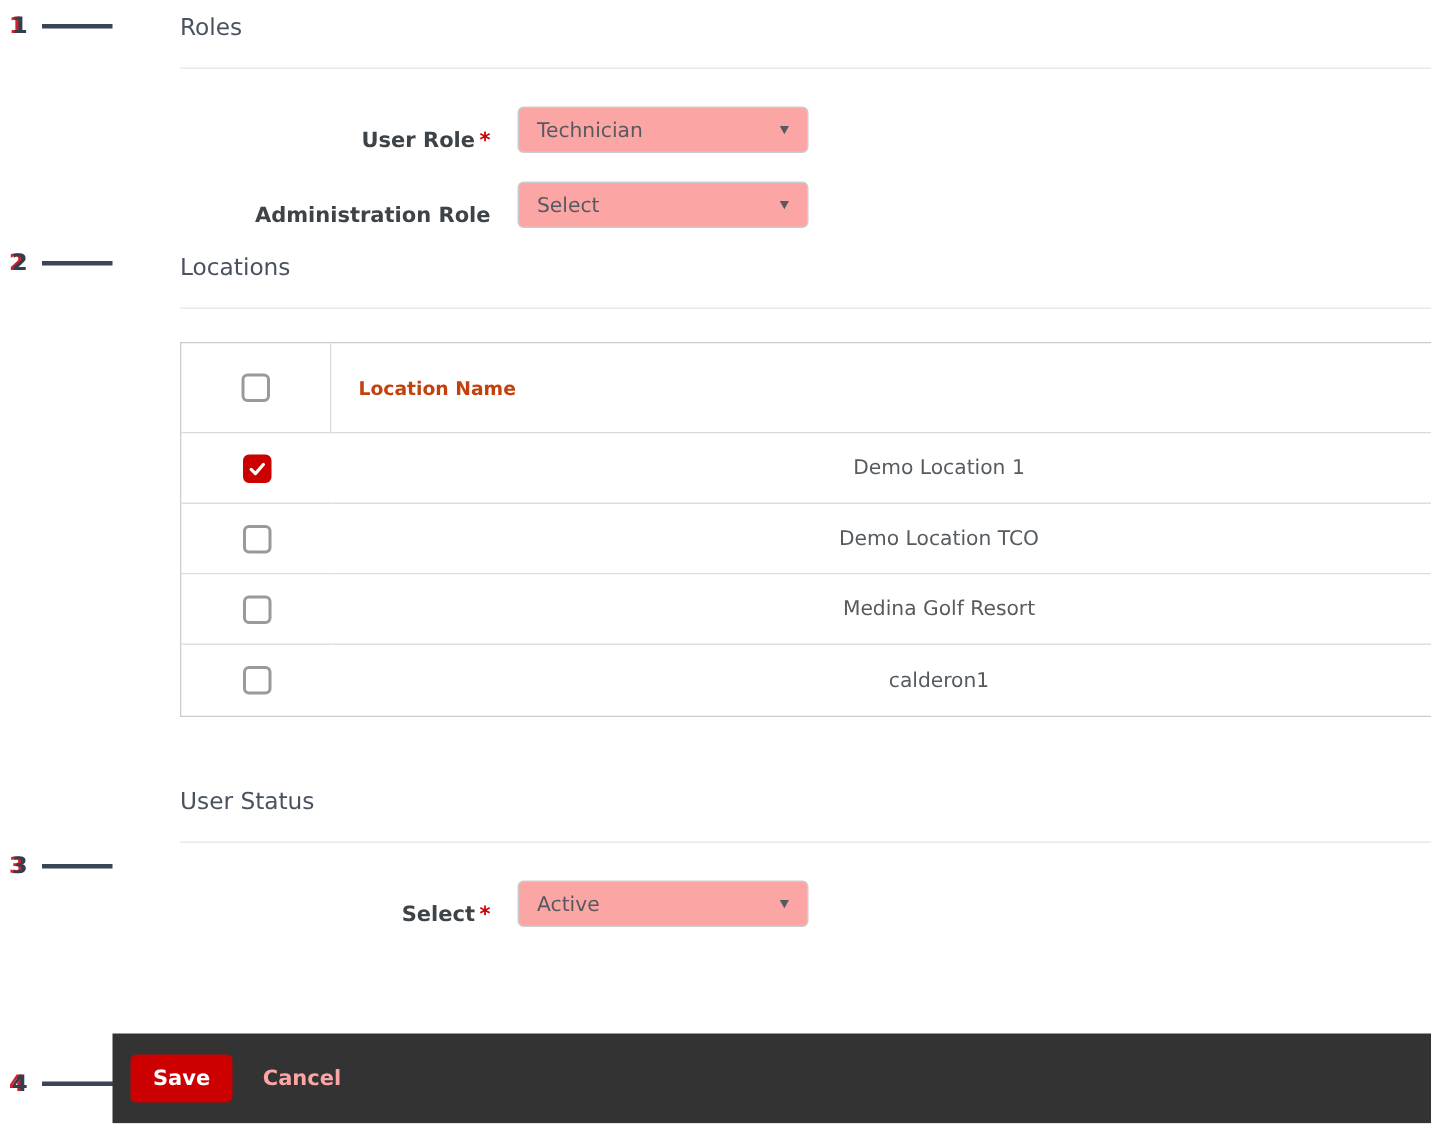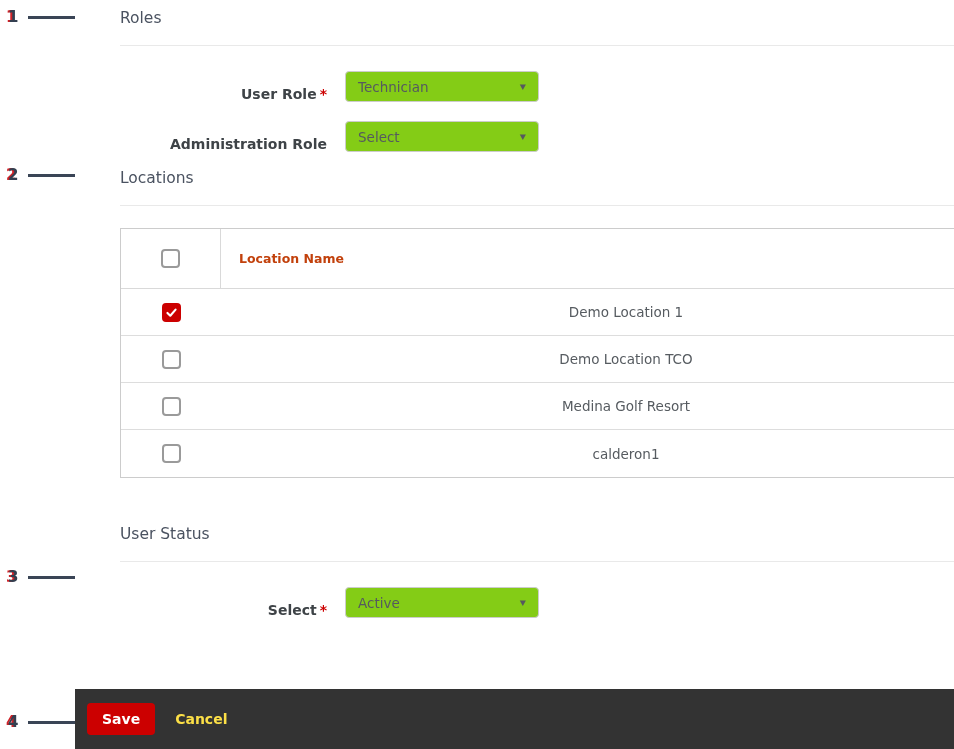--- a/index.html
+++ b/index.html
@@ -48,21 +48,21 @@
     display:flex; align-items:flex-end; height:31px; margin-top:19px;
   }
   .form-row.first { margin-top:25px; }
   .form-label {
     width:207px; text-align:right;
     font-size:14px; font-weight:bold; color:#3e4347;
   }
   .req { color:#cc0000; font-weight:bold; margin-left:3px; }
   .select-box {
     margin-left:18px; width:194px; height:31px;
-    border:1px solid #cccccc; border-radius:4px; background:#84cc16;
+    border:1px solid #cccccc; border-radius:4px; background:#fca5a5;
     display:flex; align-items:center; justify-content:space-between;
     padding:0 12px; cursor:pointer;
   }
   .select-value { font-size:13.5px; color:#555a5f; }
   .select-caret { font-size:8px; color:#555a5f; transform:scaleY(0.9); }
 
   
   .loc-table {
     width:100%; margin-top:22px;
     border:1px solid #cccccc;
@@ -99,21 +99,21 @@
     position:absolute; left:75px; right:0; bottom:0; height:60px;
     background:#333333; display:flex; align-items:center;
     padding-left:12px;
   }
   .save-btn {
     background:#cc0000; color:#ffffff; border:none; border-radius:4px;
     font-family:inherit; font-size:14px; font-weight:bold;
     padding:8px 15px; height:32px; cursor:pointer;
   }
   .cancel-link {
-    color:#fde047; font-size:14px; font-weight:600; margin-left:20px;
+    color:#fca5a5; font-size:14px; font-weight:600; margin-left:20px;
     cursor:pointer;
   }
 </style>
 </head>
 <body>
 
 <div class="page">
 
   <div class="annotation" id="ann-1">
     <span class="num">1</span>

